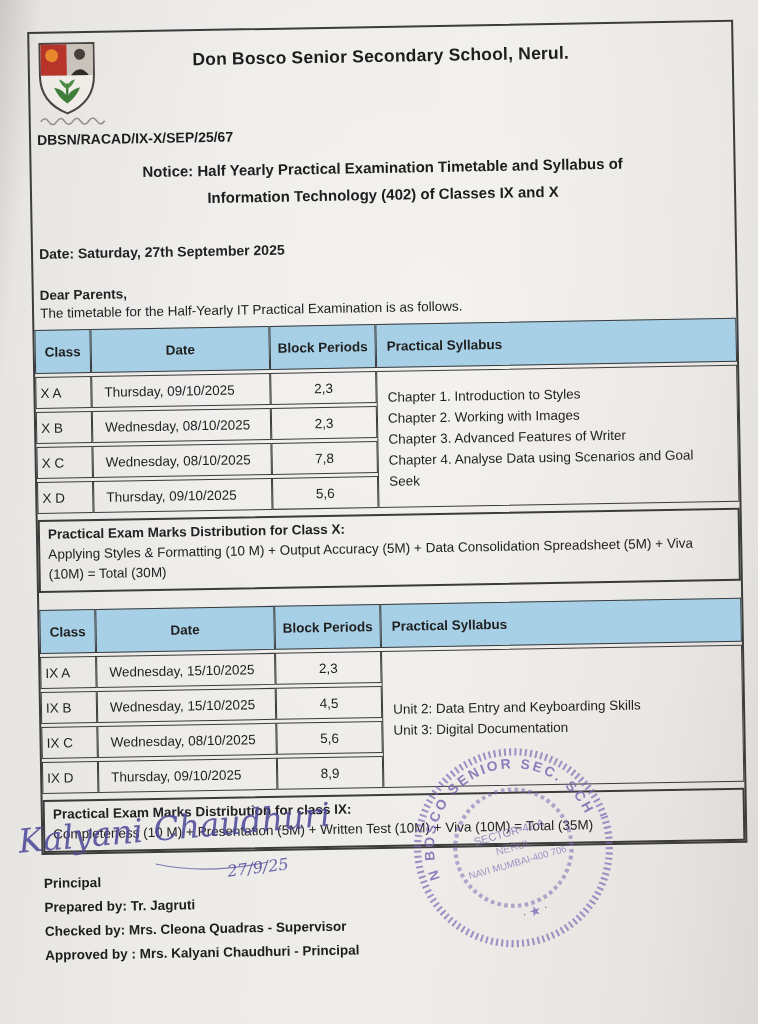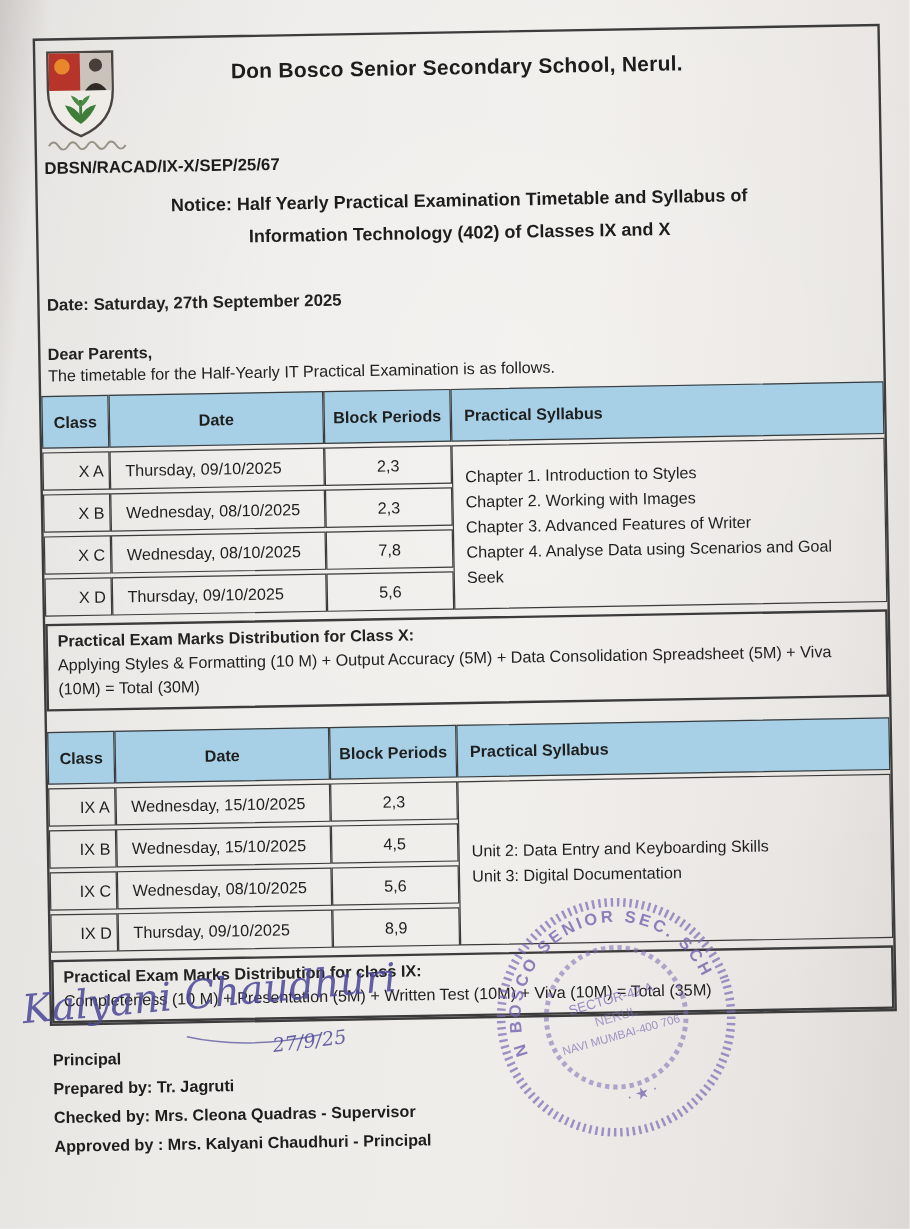--- a/index.html
+++ b/index.html
@@ -36,21 +36,21 @@
     margin-top:6px;font-size:13.5px;color:#1f1f1f;table-layout:fixed;
   }
   table.second{margin-top:14px;}
   col.c1{width:56px}col.c2{width:179px}col.c3{width:106px}
   th{
     background:#a7d0e6;border:1px solid #3b3b3b;font-weight:bold;
     height:38px;padding:2px 4px;text-align:center;font-size:13.5px;
   }
   th.syl{text-align:left;padding-left:10px;vertical-align:middle;}
   td{border:1px solid #3b3b3b;height:26px;padding:2px 4px;background:transparent;}
-  td.cls{text-align:right;}
+  td.cls{text-align:left;}
   td.date{padding-left:12px;}
   td.per{text-align:center;}
   td.syllabus{vertical-align:middle;padding:4px 10px;line-height:21px;}
   .marks-box{
     border:2px solid #3b3b3b;margin-top:3px;padding:3px 8px 6px 8px;
     font-size:13.5px;line-height:20px;
   }
   .marks-box .t{font-weight:bold;}
   .stamp{position:absolute;left:404px;top:748px;width:204px;height:204px;}
   .signature-svg{position:absolute;left:8px;top:798px;width:340px;height:92px;}

